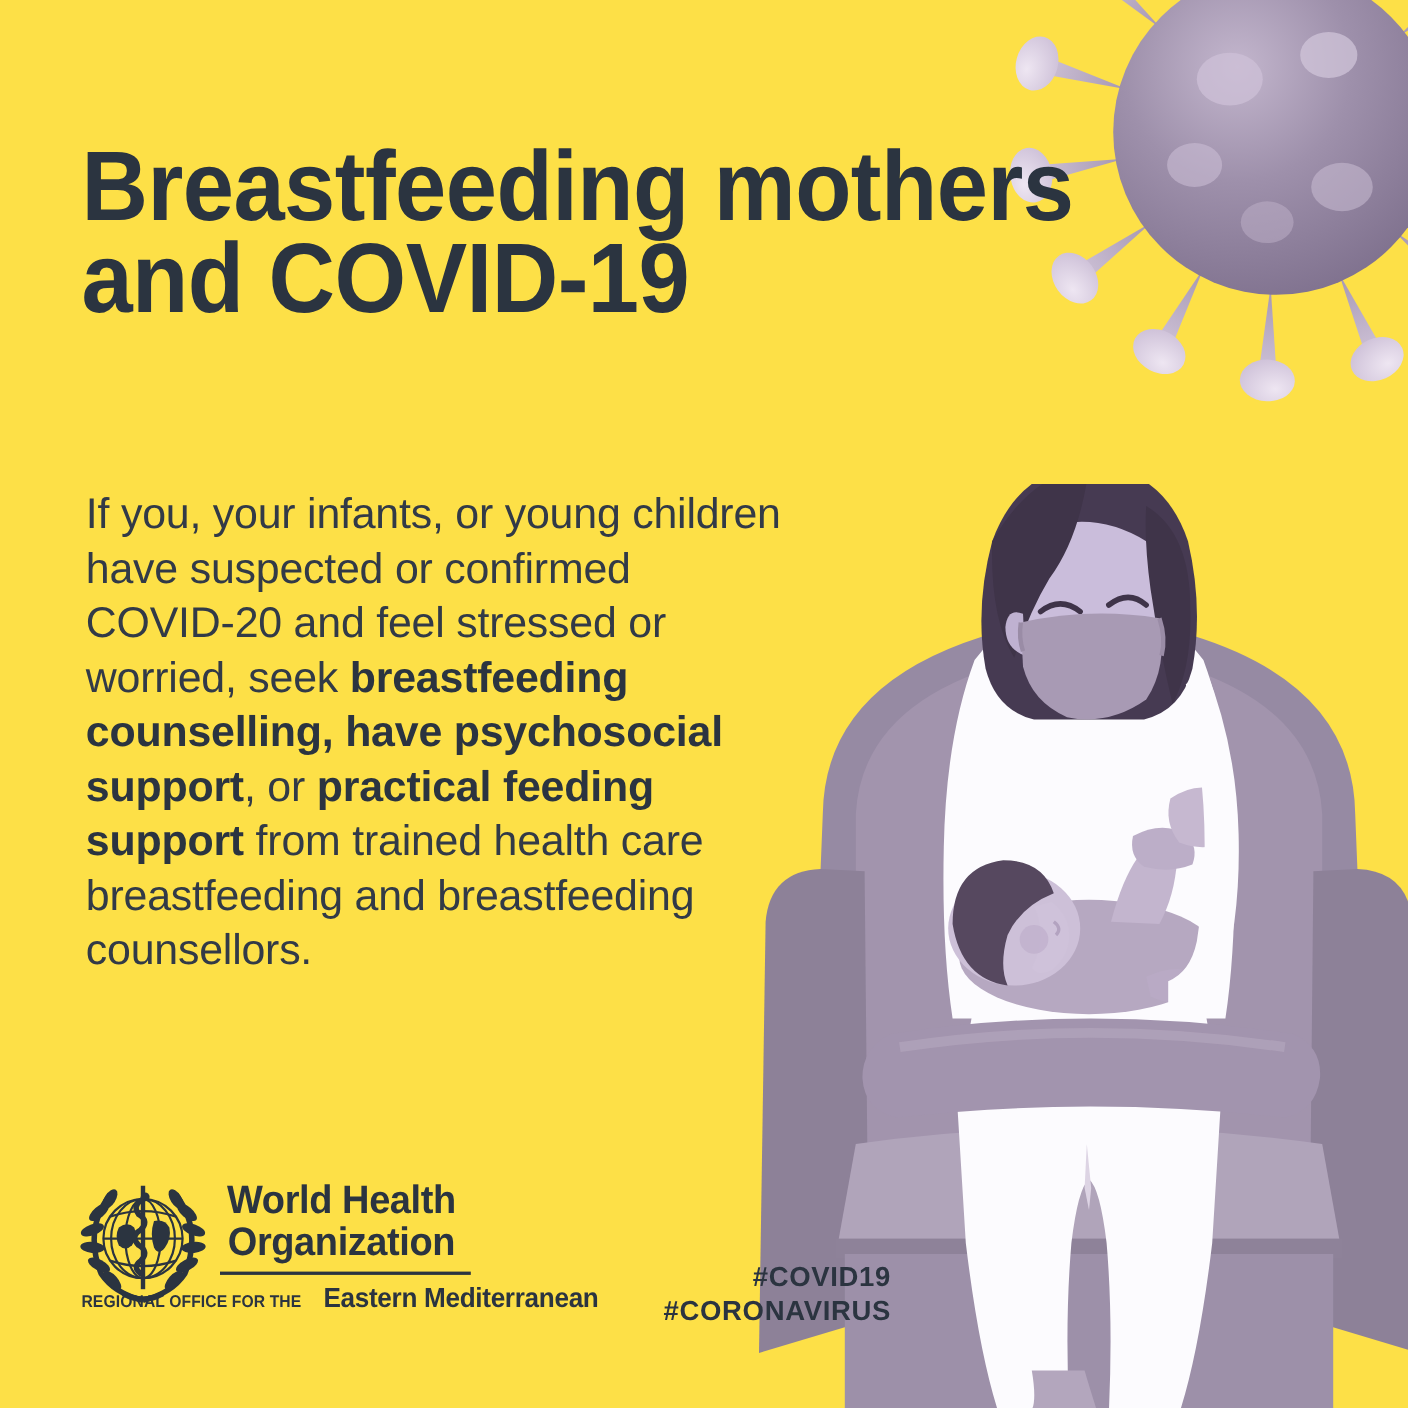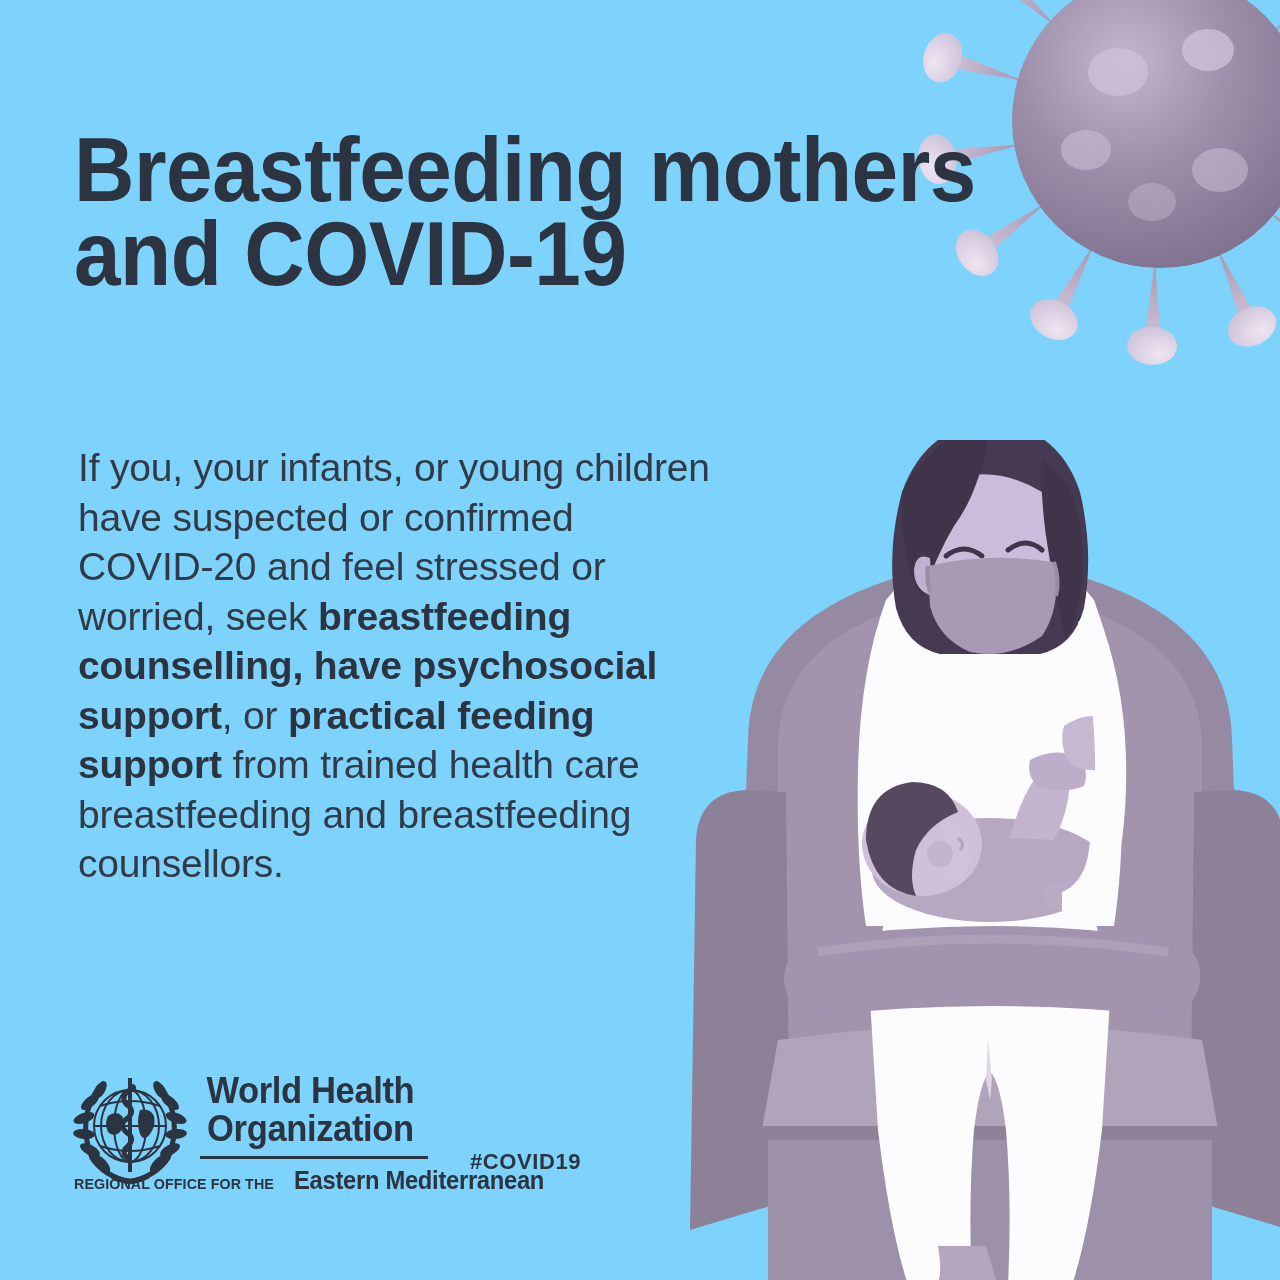--- a/index.html
+++ b/index.html
@@ -2,21 +2,21 @@
 <html><head>
 <meta charset="utf-8">
 <style>
   html,body{margin:0;padding:0;}
   body{
     width:1280px;height:1280px;overflow:hidden;
     background:#f6e5fb;
     font-family:"Liberation Sans", sans-serif;
     position:relative;
   }
-  #poster{position:relative;width:1280px;height:1280px;overflow:hidden;background:#7dd3fc;}
+  #poster{position:relative;width:1280px;height:1280px;overflow:hidden;background:#fde047;}
 
   
   .virus-layer{position:absolute;top:-150px;right:-150px;width:540px;height:540px;z-index:1;}
 
   
   .illus-layer{position:absolute;left:690px;top:440px;width:600px;height:845px;z-index:2;}
 
   
   .headline{
     position:absolute;left:74px;top:108px;width:1010px;z-index:5;
@@ -55,22 +55,22 @@
   }
   .who-logo .region .big{
     font-size:25px;font-weight:bold;letter-spacing:-0.3px;
     display:inline-block;transform:scaleX(0.95);transform-origin:left center;
     margin-left:3px;
   }
 
   
   .hashtags{
     position:absolute;left:470px;top:1146px;width:340px;z-index:6;
-    text-align:left;color:#2b3440;font-weight:bold;
-    font-size:22px;line-height:31px;letter-spacing:0.6px;
+    text-align:right;color:#2b3440;font-weight:bold;
+    font-size:25px;line-height:31px;letter-spacing:0.6px;
   }
   .hashtags span{display:block;}
 </style>
 </head>
 <body>
 
 <div id="poster">
 
   <div class="virus-layer">
     <svg viewBox="0 0 540 540" width="540" height="540">
@@ -287,15 +287,16 @@
       <span class="w2">Organization</span>
     </div>
     <div class="rule"></div>
     <div class="region">
       <span class="small">REGIONAL OFFICE FOR THE</span><span class="big">Eastern Mediterranean</span>
     </div>
   </div>
 
   <div class="hashtags">
     <span>#COVID19</span>
+    <span>#CORONAVIRUS</span>
   </div>
 
 </div>
 
 </body></html>

